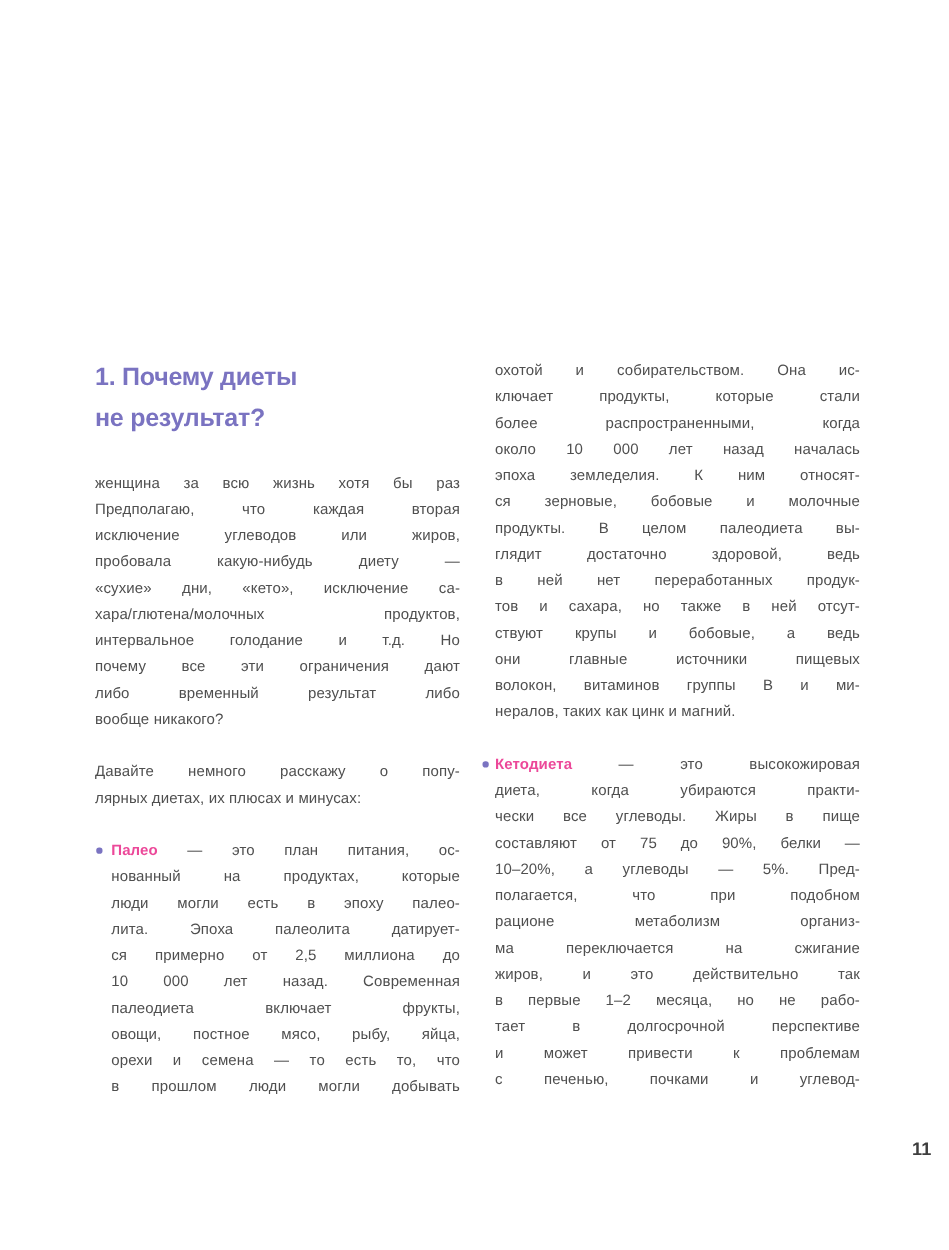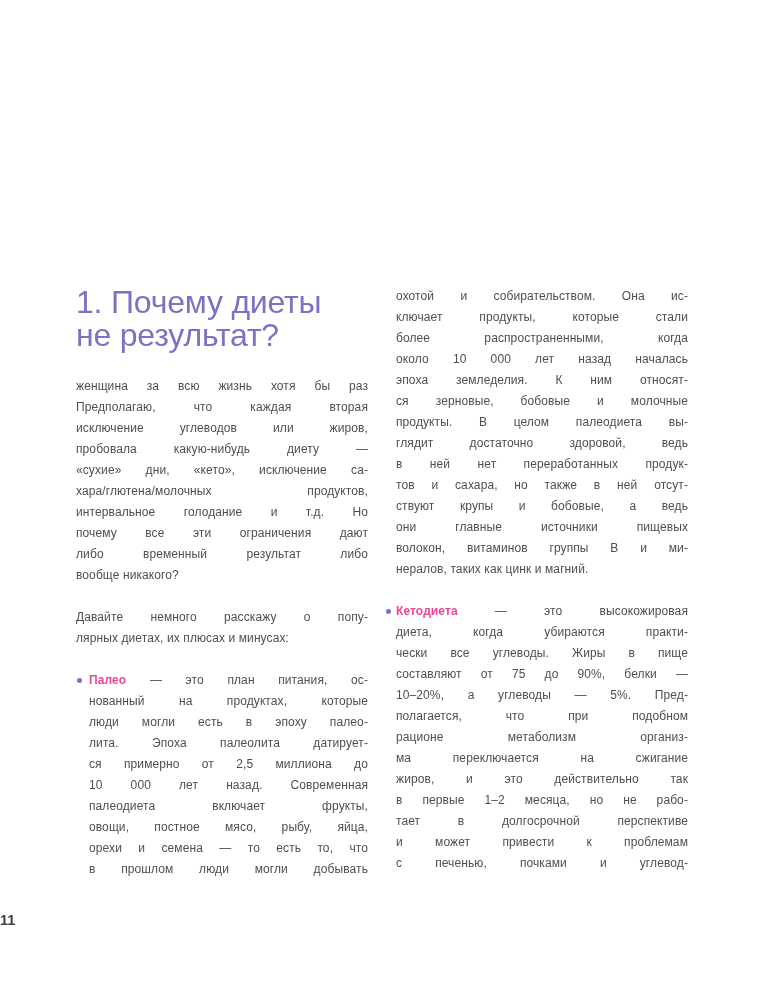--- a/index.html
+++ b/index.html
@@ -18,23 +18,23 @@
   .content {
     position: absolute;
     left: 76px; top: 286px;
     width: 612px;
     display: flex;
     gap: 28px;
   }
   .col { width: 292px; flex: 0 0 292px; }
   h1.heading {
     margin: 0 0 24px 0;
-    font-size: 32px;
+    font-size: 20px;
     line-height: 33px;
-    font-weight: 400;
+    font-weight: 700;
     letter-spacing: -0.2px;
     color: var(--accent, #7a73c1);
   }
   h1.heading .hline { display: block; }
   .block { position: relative; margin: 0 0 21px 0; }
   .block:last-child { margin-bottom: 0; }
   .block.bullet.indent { padding-left: 13px; }
   .line {
     font-size: 12px;
     line-height: 21px;
@@ -49,21 +49,21 @@
     border-radius: 50%;
     background: var(--accent, #7a73c1);
     top: 8px;
   }
   .bullet.indent .dot { left: 1px; }
   .bullet.hang .dot { left: -10px; }
   .footer {
     position: absolute;
     left: 0; top: 911px;
     width: 745px;
-    text-align: left;
+    text-align: right;
   }
   .footer span {
     font-size: 14.5px;
     font-weight: 600;
     color: #3e3e3e;
   }
 </style>
 </head>
 <body>
 

